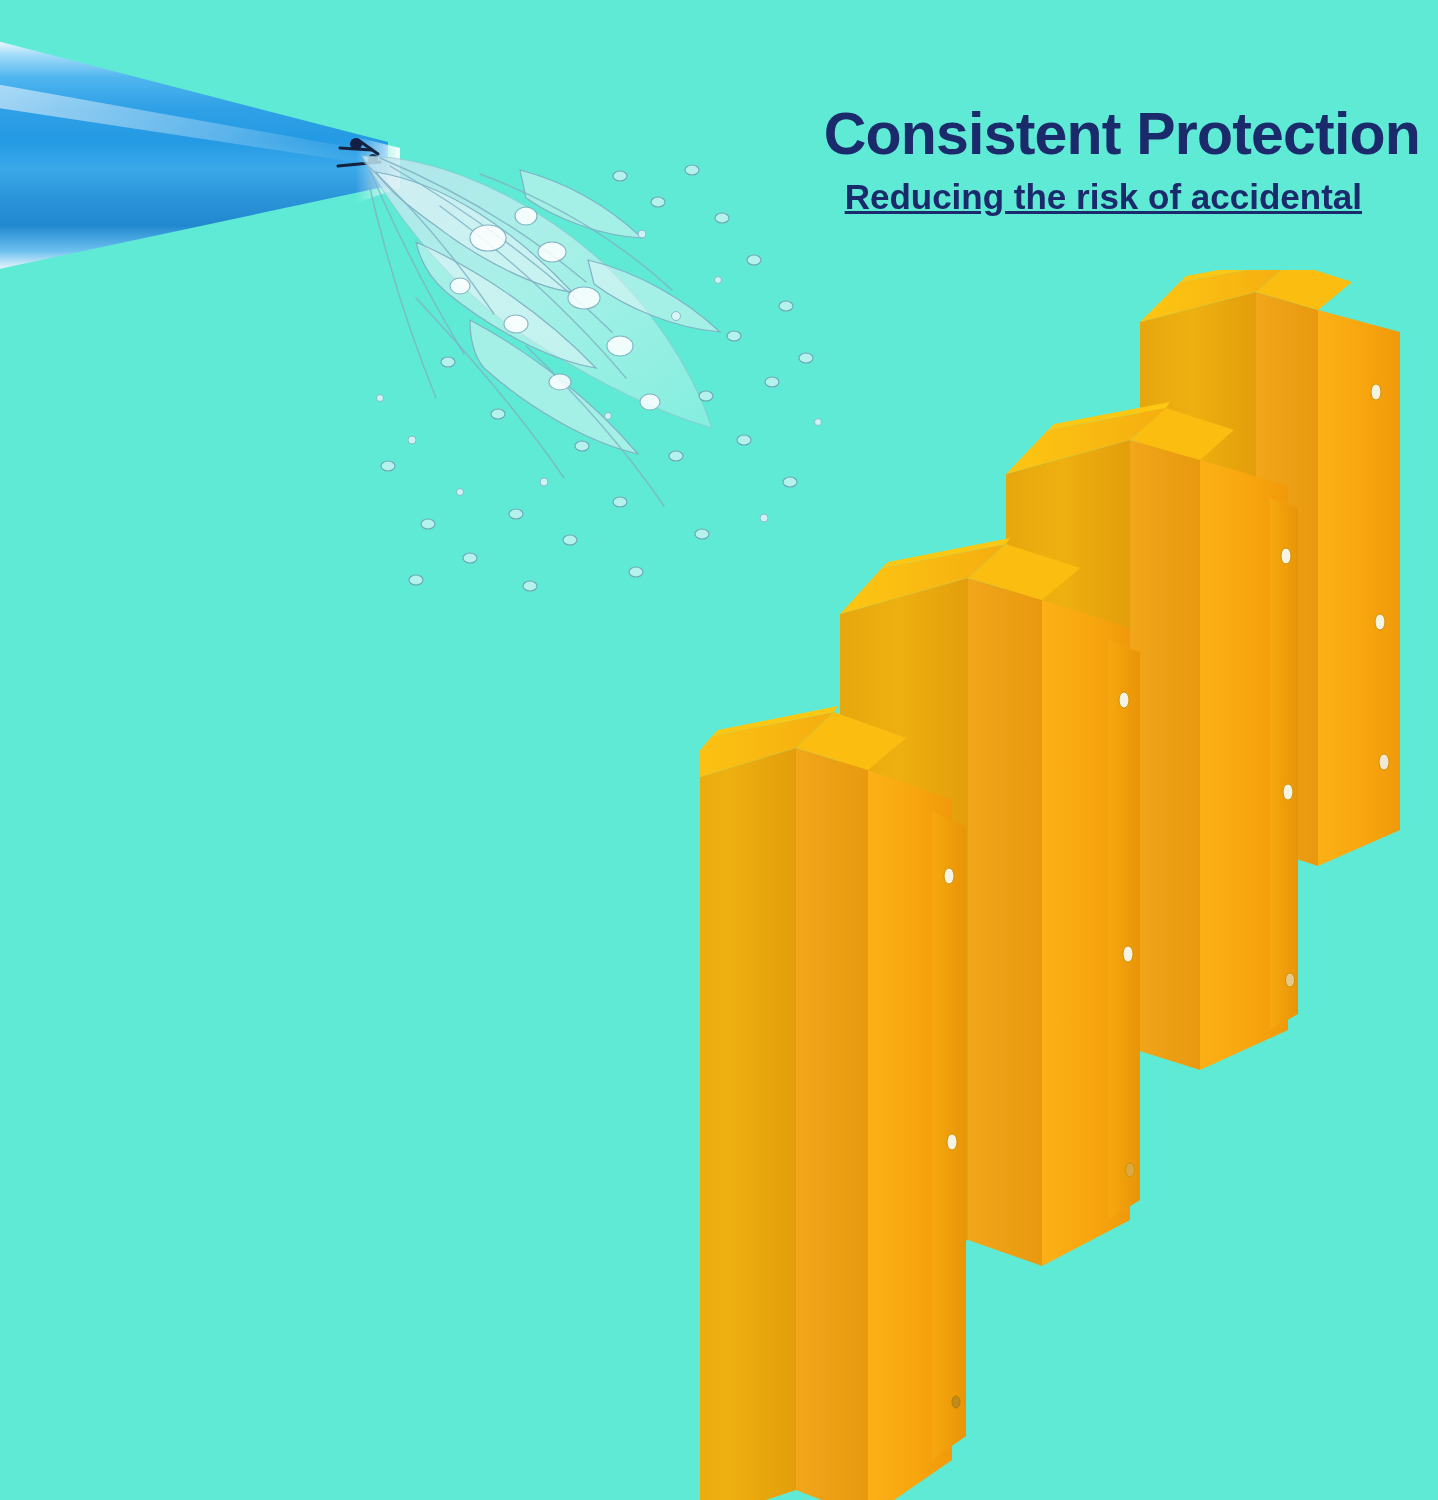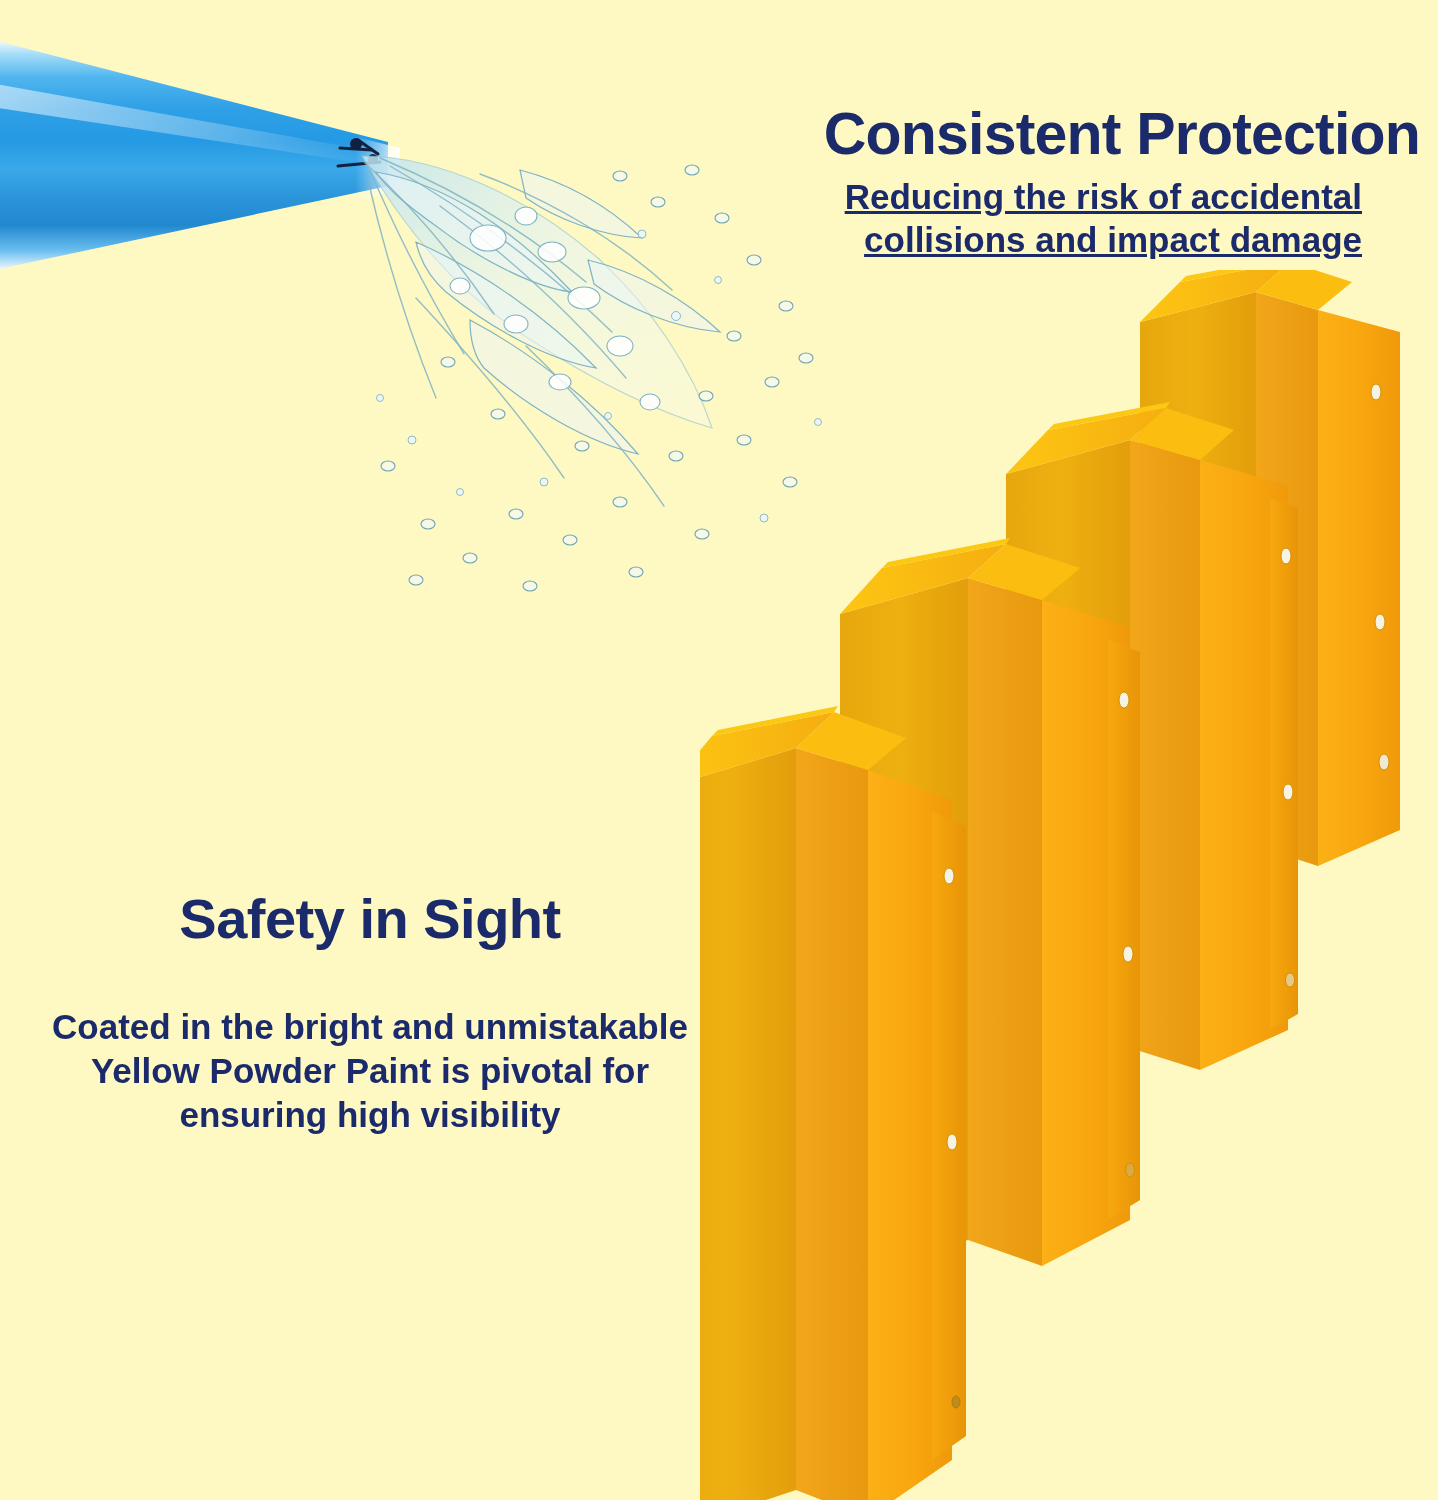--- a/index.html
+++ b/index.html
@@ -5,21 +5,21 @@
   * { margin:0; padding:0; box-sizing:border-box; }
   html,body { background:#ffffff; }
   body {
     width:1438px; height:1500px;
     position:relative; overflow:hidden;
     font-family:"Liberation Sans", sans-serif;
     background:#ffffff;
   }
 
   
-  #stage { position:absolute; inset:0; background:#fef9c3; }
+  #stage { position:absolute; inset:0; background:#5eead4; }
 
   
   .pipe-wrap { position:absolute; left:-10px; top:-10px; width:470px; height:330px; }
   .pipe-wrap svg { width:100%; height:100%; display:block; }
 
   
   .spray-wrap { position:absolute; left:320px; top:110px; width:520px; height:510px; }
   .spray-wrap svg { width:100%; height:100%; display:block; }
 
   
@@ -284,26 +284,17 @@
       <g fill="#d6d6d6" fill-opacity="0.35">
         <ellipse cx="60" cy="1258" rx="78" ry="10"></ellipse>
       </g>
     </svg>
   </div>
 
   <div class="txt-block" id="headline-block">
     <div class="h-title">Consistent Protection</div>
     <div class="h-sub">
       <div>Reducing the risk of accidental</div>
-      <div>collisions and impact damage</div>
     </div>
   </div>
 
-  <div class="txt-block" id="safety-block">
-    <div class="s-title">Safety in Sight</div>
-    <div class="s-sub">
-      <div>Coated in the bright and unmistakable</div>
-      <div>Yellow Powder Paint is pivotal for</div>
-      <div>ensuring high visibility</div>
-    </div>
-  </div>
 
 </div>
 
 </body></html>

